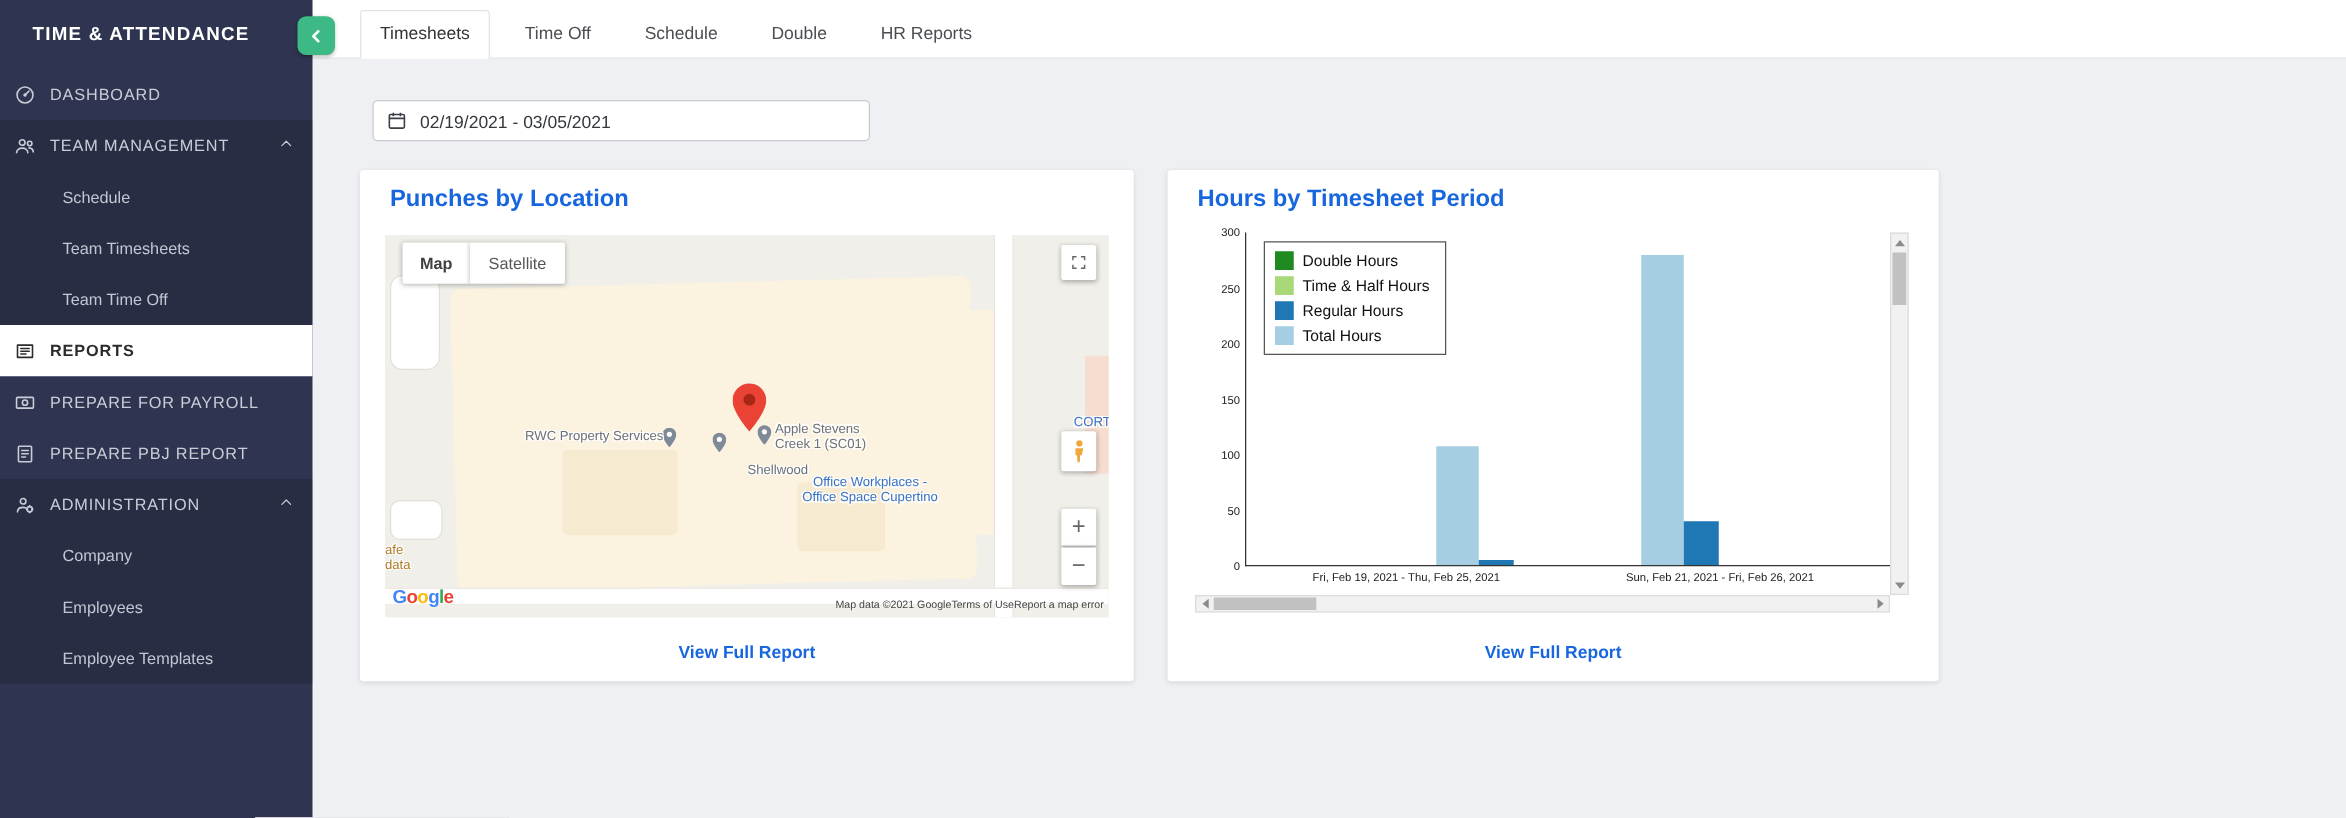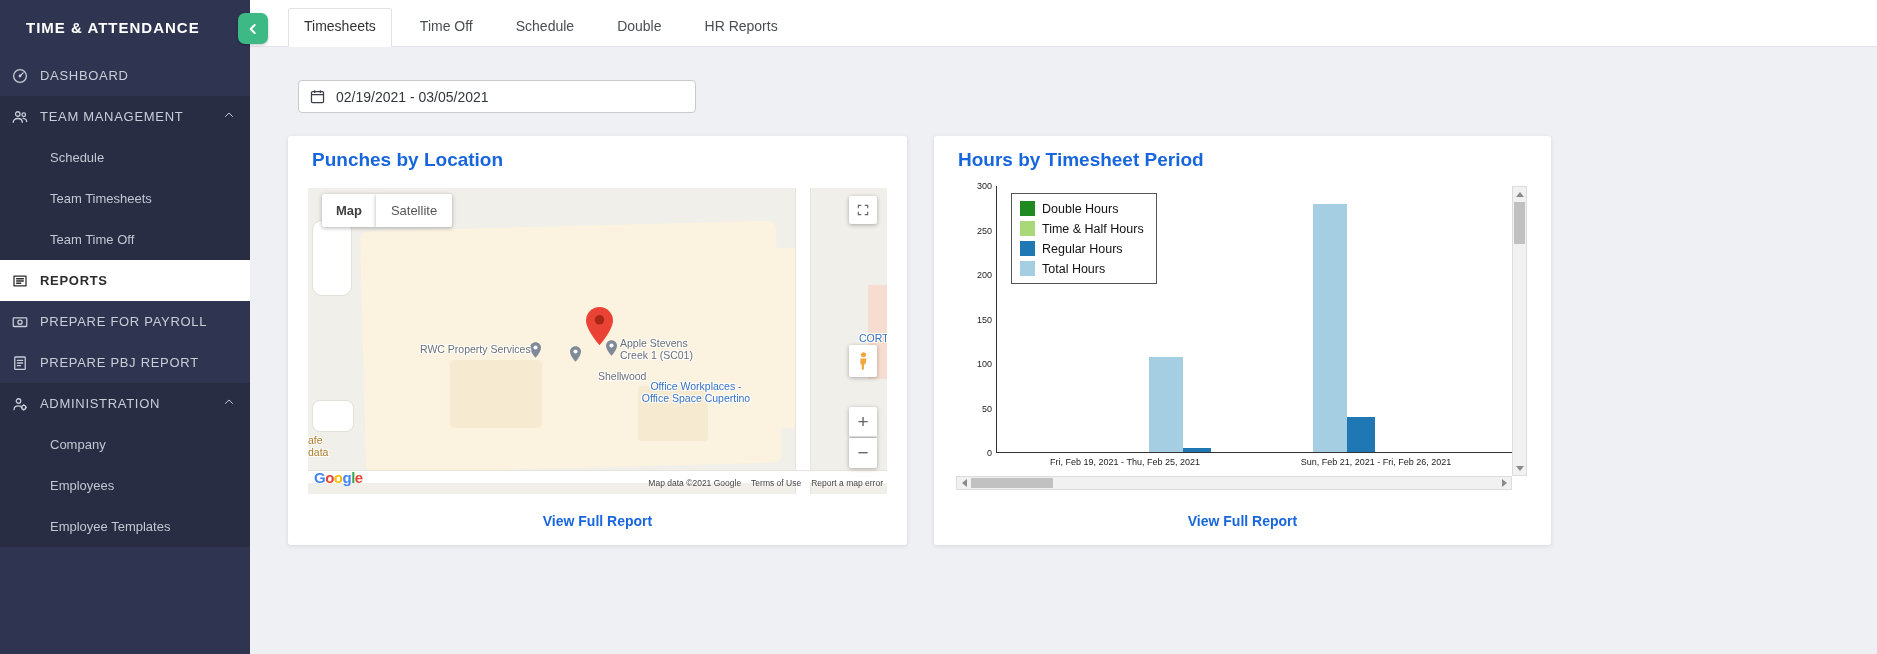--- a/index.html
+++ b/index.html
@@ -59,21 +59,21 @@
   .red-marker { position:absolute; left:278px; top:118px; width:27px; height:40px; z-index:4; cursor:pointer; }
   .gm-btn { position:absolute; background:#fff; box-shadow:0 1px 4px rgba(0,0,0,.3); font-size:13px; color:#565656; display:flex; align-items:center; justify-content:center; cursor:pointer; }
   .gm-maptype { top:6px; left:14px; height:33px; border-radius:2px 0 0 2px; width:54px; font-weight:700; color:#404040; }
   .gm-sat { top:6px; left:68px; height:33px; width:76px; border-radius:0 2px 2px 0; }
   .gm-full { top:8px; right:10px; width:28px; height:28px; border-radius:2px; }
   .gm-full svg { width:14px; height:14px; stroke:#666; stroke-width:2; fill:none; }
   .gm-peg { top:157px; right:10px; width:28px; height:32px; border-radius:2px; }
   .gm-zoomin { top:219px; right:10px; width:28px; height:30px; border-radius:2px 2px 0 0; font-size:19px; color:#666; border-bottom:1px solid #e6e6e6; }
   .gm-zoomout { top:250px; right:10px; width:28px; height:30px; border-radius:0 0 2px 2px; font-size:19px; color:#666; }
   .gm-google { position:absolute; left:6px; bottom:8px; font-size:15px; font-weight:700; letter-spacing:-.5px; }
-  .gm-attrib { position:absolute; right:4px; bottom:6px; font-size:8.5px; color:#444; display:flex; gap:10px; text-shadow:0 0 2px #fff; }
+  .gm-attrib { position:absolute; right:4px; bottom:6px; font-size:8.5px; color:#444; display:flex; text-shadow:0 0 2px #fff; }
   .gm-attrib span { cursor:pointer; }
 
   
   .chart { position:absolute; left:22px; top:44px; width:571px; height:310px; }
   .yaxis { position:absolute; left:0; top:6px; width:36px; height:267px; display:flex; flex-direction:column; justify-content:space-between; }
   .yaxis span { font-size:9px; color:#222; text-align:right; transform:translateY(-4px); height:0; display:block; line-height:9px; }
   .plot { position:absolute; left:40px; top:6px; width:516px; height:267px; border-left:1px solid #333; border-bottom:1px solid #333; }
   .bar-group { position:absolute; bottom:0; height:100%; display:flex; align-items:flex-end; }
   .bg1 { left:152px; } .bg2 { left:316px; }
   .bar { display:block; }

